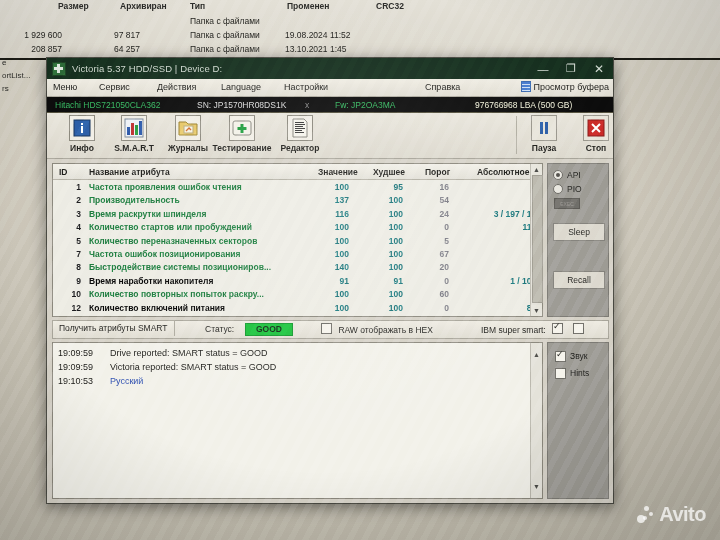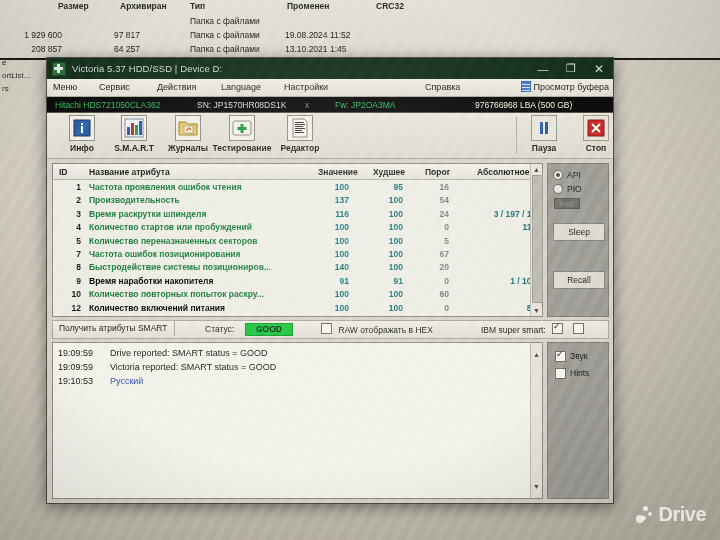--- a/index.html
+++ b/index.html
@@ -497,14 +497,14 @@
 <div id="glare"></div>
 <div id="vign"></div>
 
 <div id="avito">
   <span id="avito-dots">
     <i class="ad1"></i>
       <i class="ad2"></i>
       <i class="ad3"></i>
       <i class="ad4"></i>
   </span>
-  <span>Drive</span>
+  <span>Avito</span>
 </div>
 
 </body></html>

